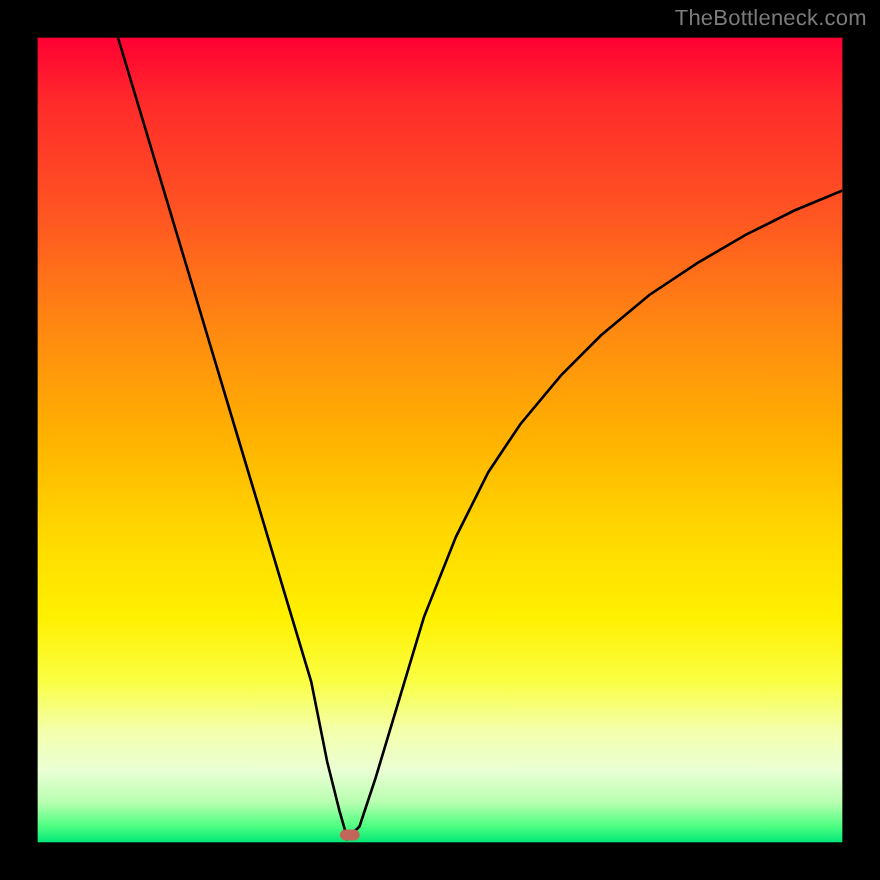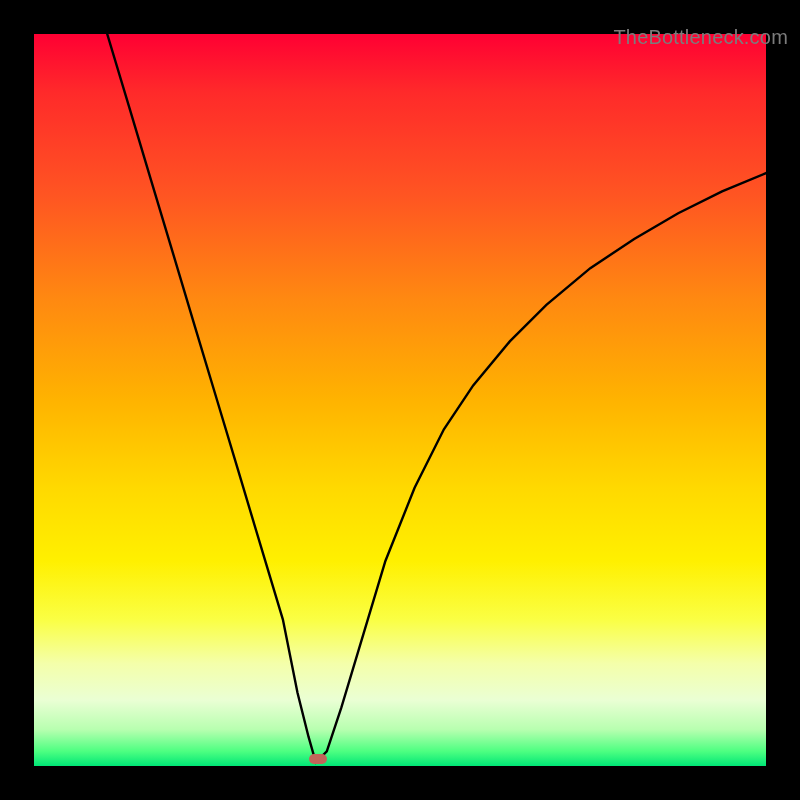--- a/index.html
+++ b/index.html
@@ -62,21 +62,20 @@
     stroke: none;
   }
   .watermark {
     position: absolute;
     top: 6px;
     right: 12px;
     color: #7c7c7c;
     font-size: 20px;
     letter-spacing: 0.2px;
     font-weight: 400;
-    margin-top: 20px;
   }
 </style>
 </head>
 <body>
 
 <div class="frame">
   <div class="plot">
     <div class="gradient"></div>
     <svg class="curve-svg" viewBox="0 0 732 732" preserveAspectRatio="none">
       <path fill="none" stroke="#000" stroke-width="2.4" stroke-linecap="round" d="M 73.2 0

